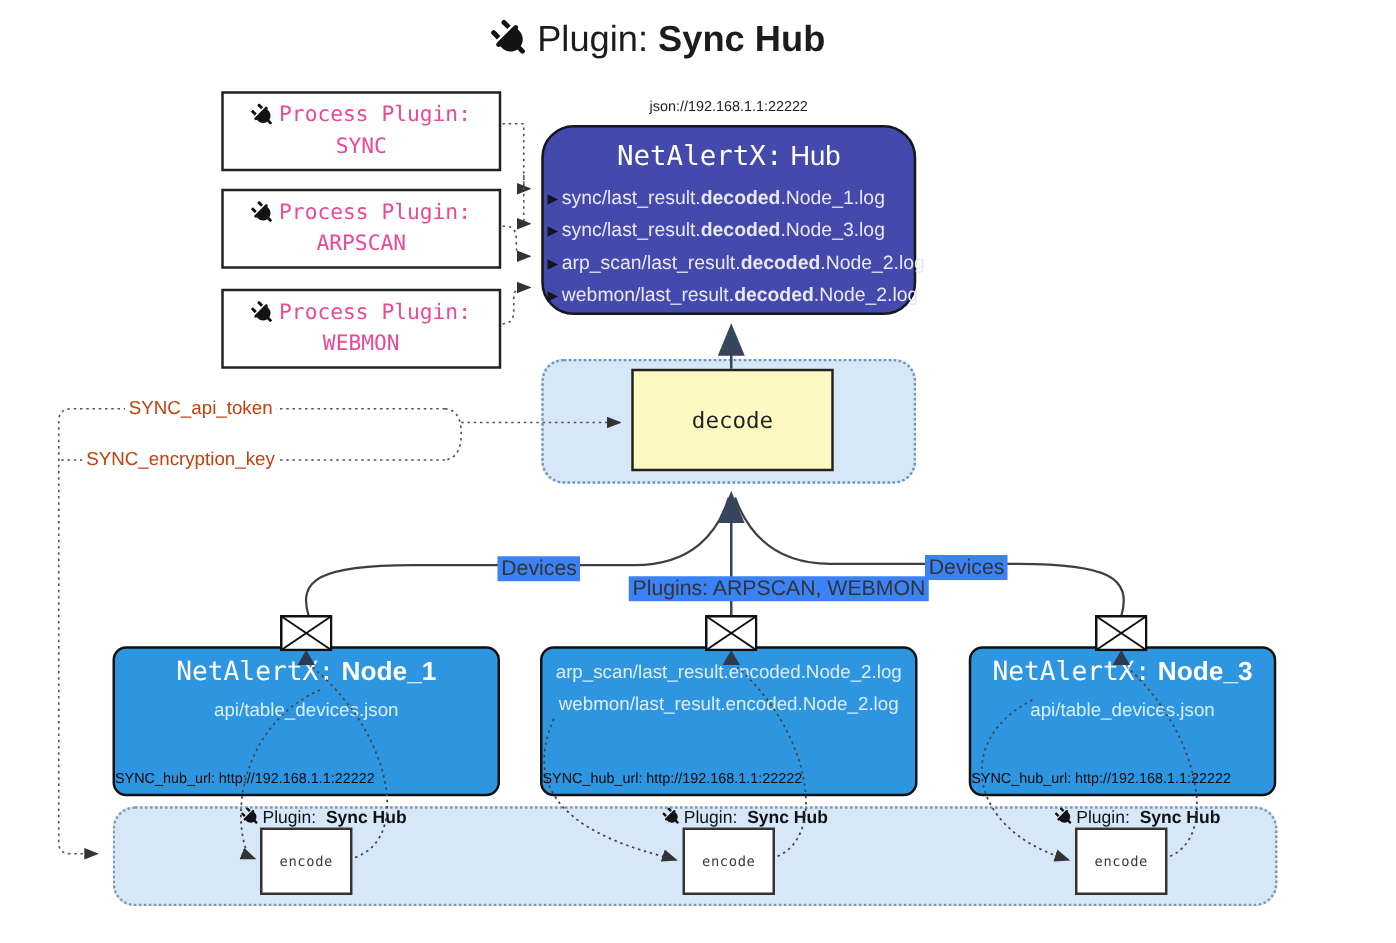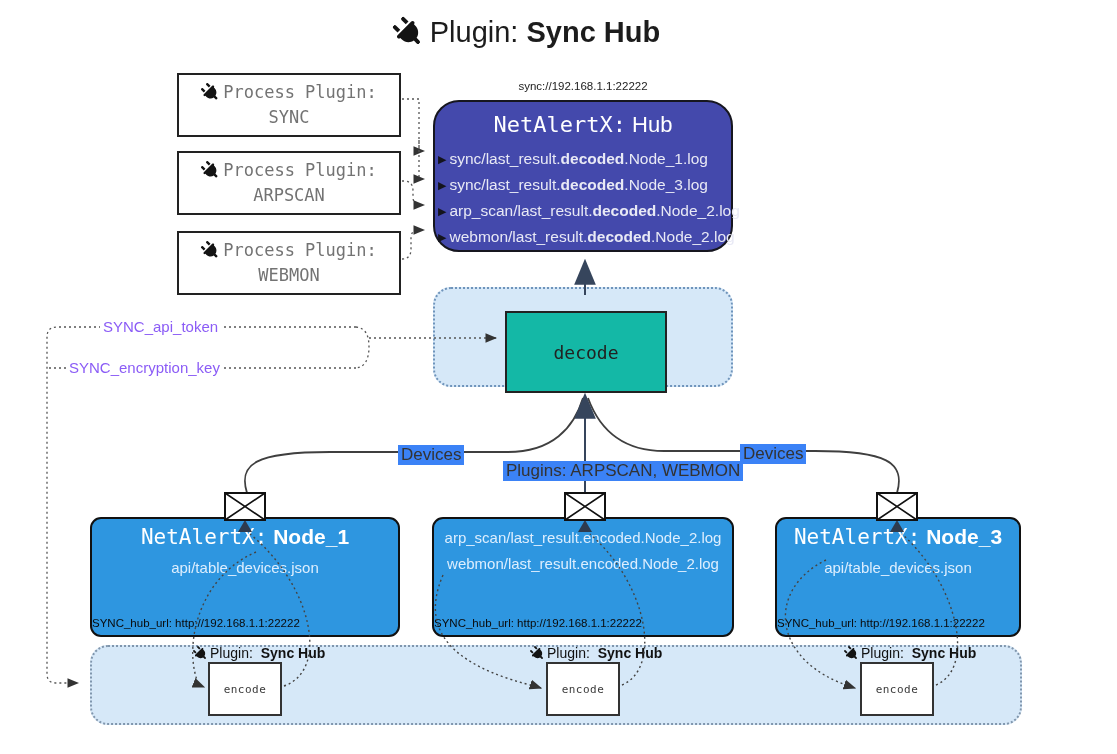--- a/index.html
+++ b/index.html
@@ -11,44 +11,44 @@
   .abs{position:absolute;}
 
   
   .page-title{left:0;right:0;top:16px;text-align:center;font-size:29px;z-index:2;color:#1c1c1c;}
   .page-title .plug{width:31px;height:31px;vertical-align:-6px;margin-right:6px;}
   .page-title b{font-weight:700;}
 
   
   .pbox{width:220px;height:60px;border:2px solid #222;background:#fff;z-index:2;
         display:flex;flex-direction:column;align-items:center;justify-content:center;
-        font-family:"DejaVu Sans Mono",monospace;font-size:17px;line-height:25px;color:#737373;}
+        font-family:"DejaVu Sans Mono",monospace;font-size:17px;line-height:25px;color:#ec4899;}
   .pbox .row{display:flex;align-items:center;gap:3px;}
   .pbox .plug{width:19px;height:19px;}
 
   
   .hub-url{left:433px;width:300px;top:80px;text-align:center;font-size:11.5px;color:#222;z-index:2;}
   .hub{left:433px;top:100px;width:300px;height:152px;background:#4449ac;border:2px solid #16161f;
        border-radius:26px;z-index:2;box-sizing:border-box;padding:8px 0 0 0;}
   .hub-title{text-align:center;color:#fff;font-size:22px;margin:2px 0 8px 0;}
   .hub-title .mono{font-family:"DejaVu Sans Mono",monospace;}
   .hub-title b{font-family:"Liberation Sans",sans-serif;font-weight:400;}
   .hub-log{display:flex;align-items:center;color:#e8e9f5;font-size:15.5px;line-height:26px;
            padding-left:3px;white-space:nowrap;}
   .hub-log .tri{color:#14141d;font-size:11px;margin-right:3px;}
   .hub-log b{font-weight:700;}
 
   
-  .lbl{z-index:4;background:#fff;font-size:15px;color:#8b5cf6;padding:0 3px;white-space:nowrap;}
+  .lbl{z-index:4;background:#fff;font-size:15px;color:#c2410c;padding:0 3px;white-space:nowrap;}
   .edge-lbl{z-index:7;background:#3b82f6;font-size:17px;color:#333;padding:0 3px;white-space:nowrap;}
 
   
   .decode-panel{left:433px;top:287px;width:300px;height:100px;background:#d6e8f8;
                 border:2px dotted #6f94bb;border-radius:18px;z-index:2;box-sizing:border-box;}
-  .decode-box{left:505px;top:311px;width:162px;height:82px;background:#14b8a6;border:2px solid #222;
+  .decode-box{left:505px;top:295px;width:162px;height:82px;background:#fef9c3;border:2px solid #222;
               z-index:3;display:flex;align-items:center;justify-content:center;
               font-family:"DejaVu Sans Mono",monospace;font-size:18px;color:#222;box-sizing:border-box;}
 
   
   .node{background:#2e96e0;border:2px solid #111;border-radius:11px;z-index:2;box-sizing:border-box;
         top:517px;height:120px;display:flex;flex-direction:column;align-items:center;padding-top:6px;}
   .node-title{color:#fff;font-size:21px;margin-bottom:6px;white-space:nowrap;}
   .node-title .mono{font-family:"DejaVu Sans Mono",monospace;}
   .node-title b{font-weight:700;}
   .node-file{color:#ddeefe;font-size:15px;line-height:26px;white-space:nowrap;}
@@ -131,21 +131,21 @@
   <div class="abs pbox" style="left:177px;top:231px;">
     <div class="row">
         <svg class="plug" width="19" height="19">
           <use href="#plug-sym"></use>
         </svg>
         <span>Process Plugin:</span>
       </div>
     <div>WEBMON</div>
   </div>
 
-  <div class="abs hub-url">sync://192.168.1.1:22222</div>
+  <div class="abs hub-url">json://192.168.1.1:22222</div>
   <div class="abs hub">
     <div class="hub-title"><span class="mono">NetAlertX:</span> <b>Hub</b></div>
     <div class="hub-log">
         <span class="tri">▶</span>
         <span><span>sync/last_result.</span><b>decoded</b><span>.Node_1.log</span></span>
       </div>
     <div class="hub-log">
         <span class="tri">▶</span>
         <span><span>sync/last_result.</span><b>decoded</b><span>.Node_3.log</span></span>
       </div>

